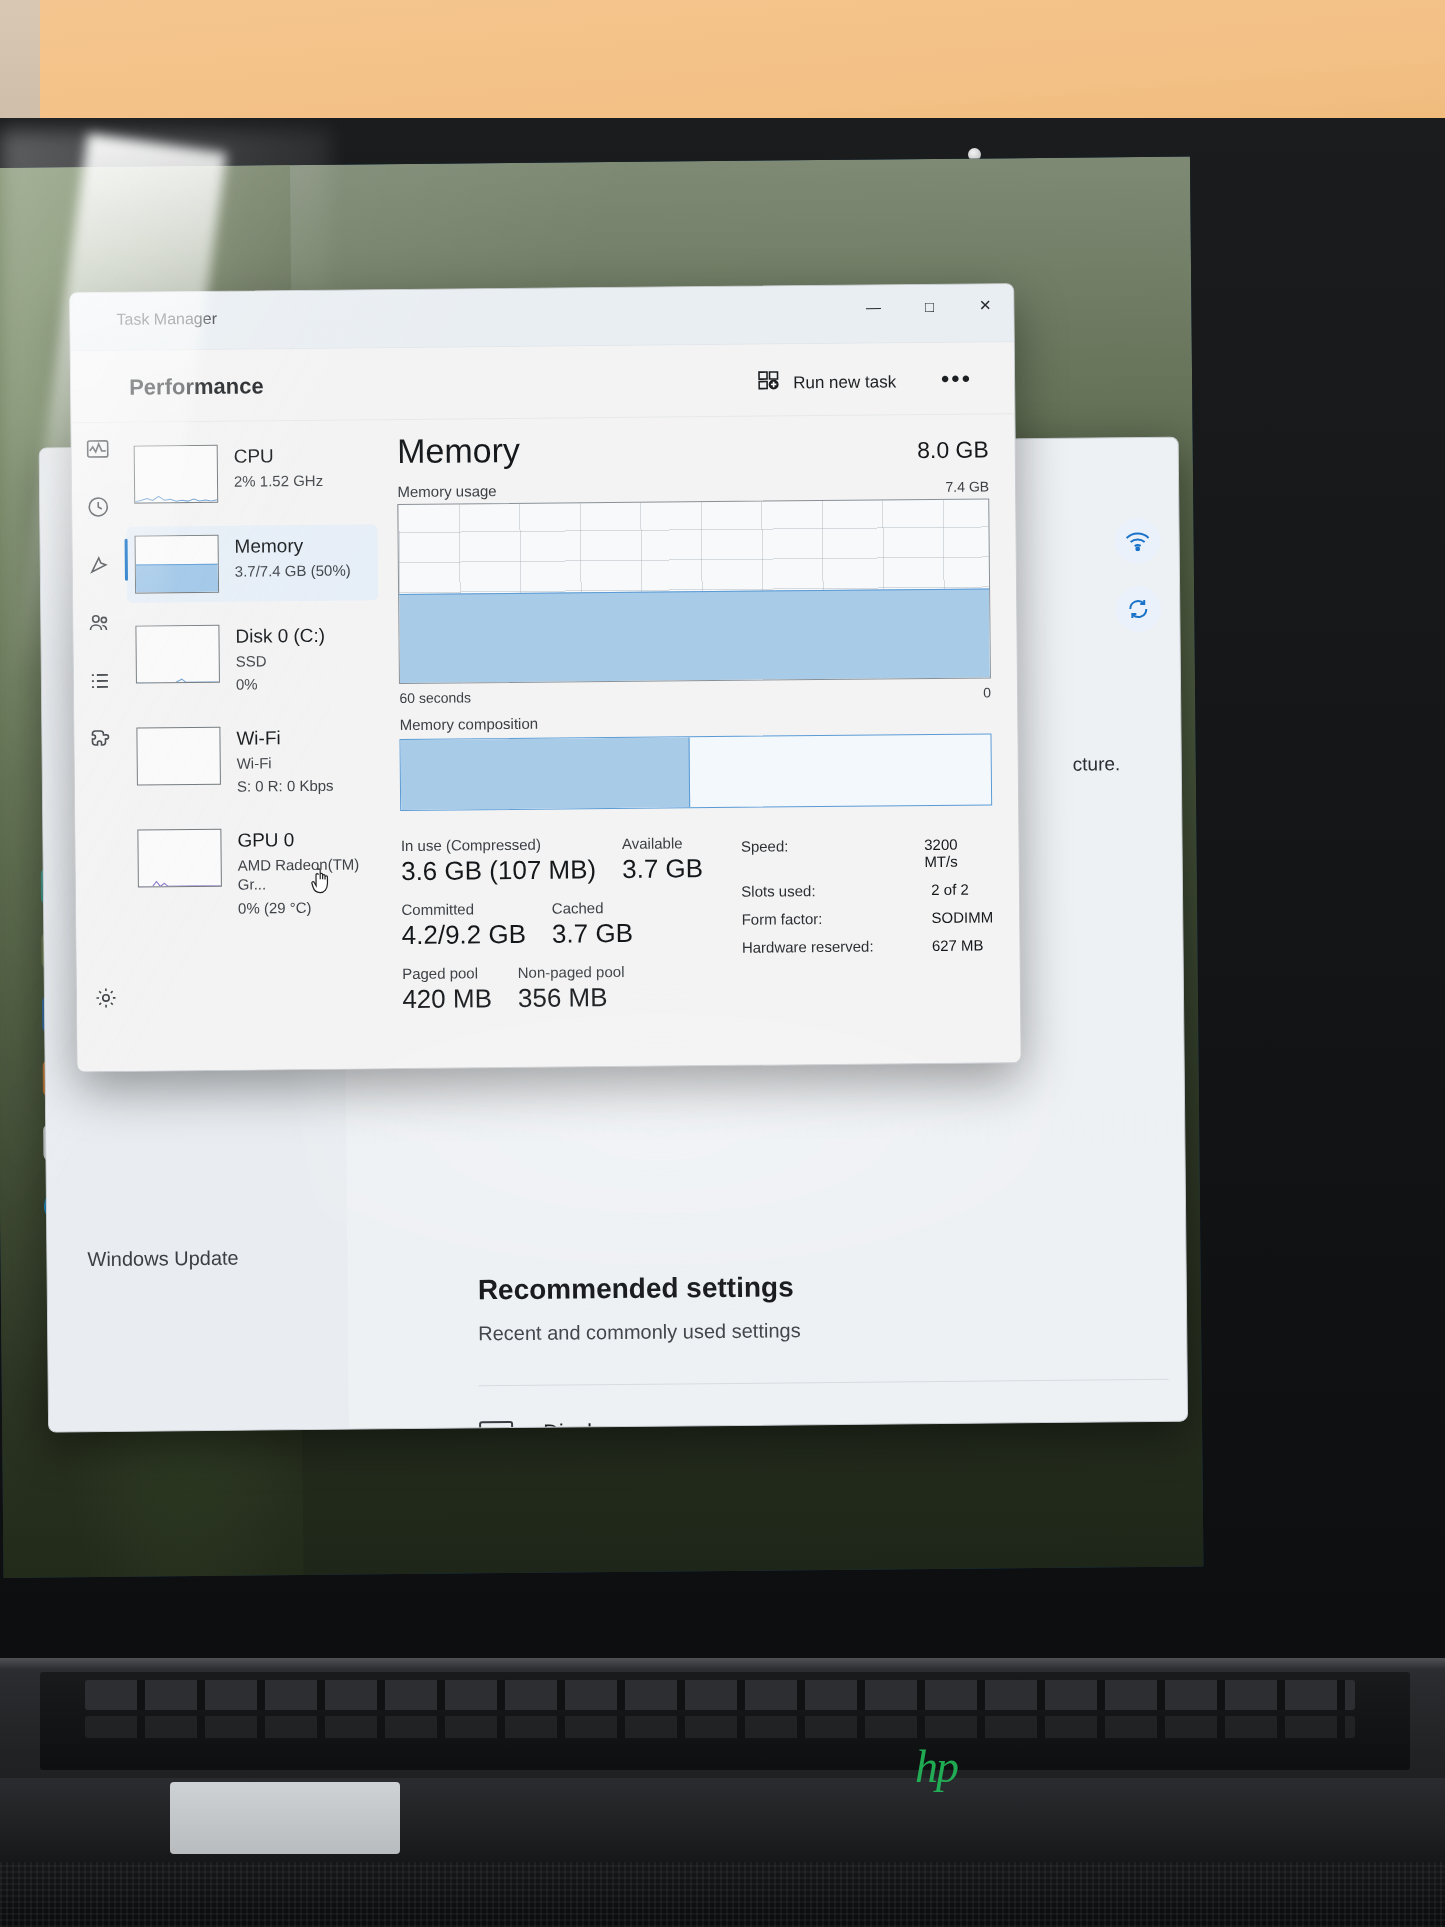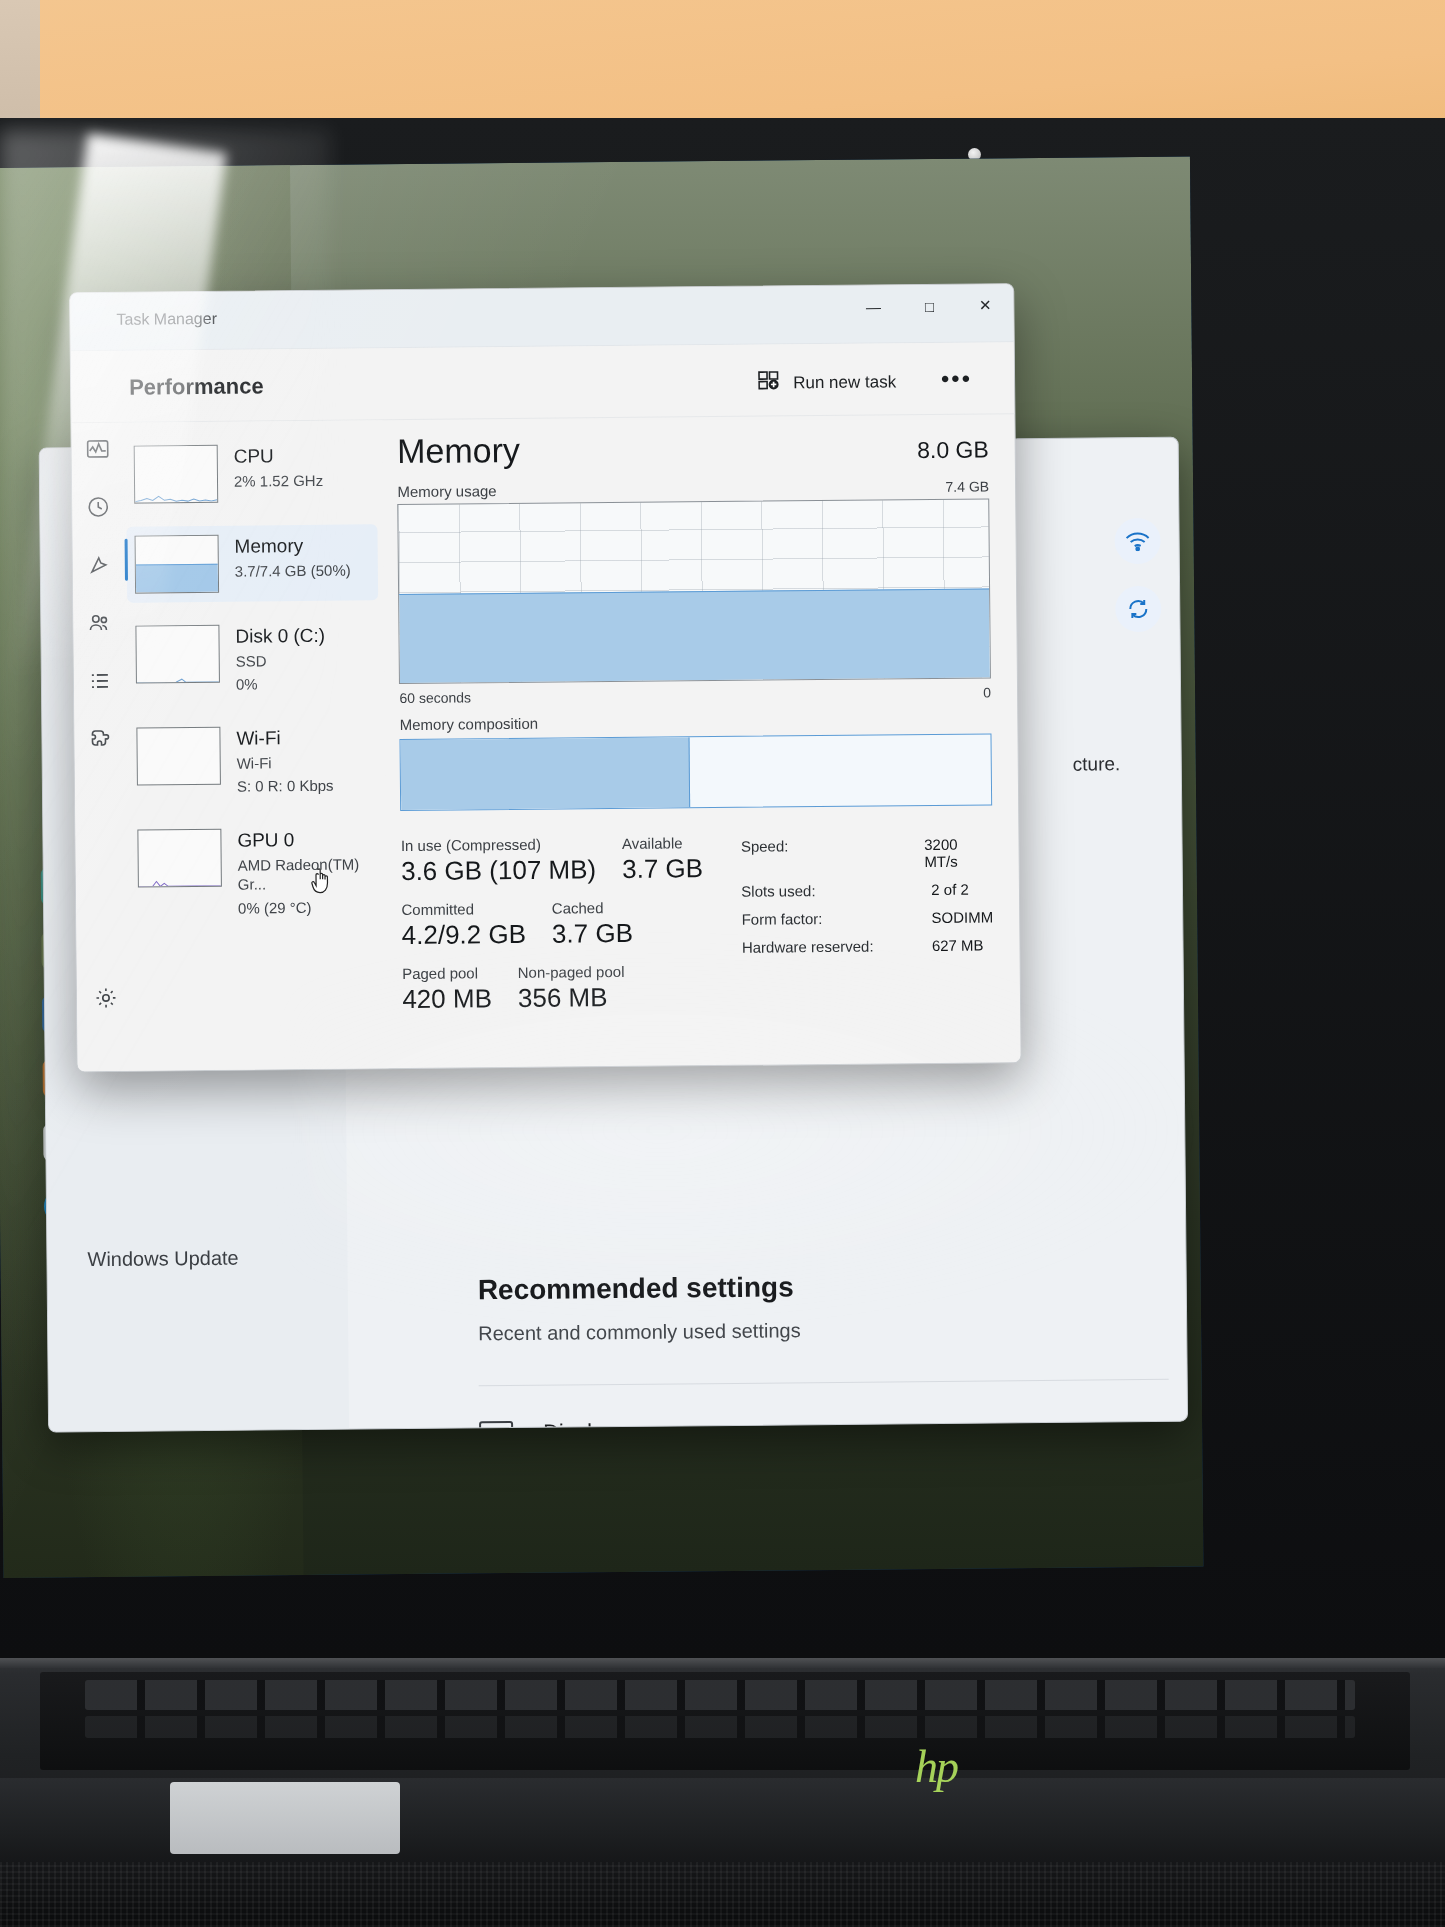--- a/index.html
+++ b/index.html
@@ -62,21 +62,21 @@
   }
   .speaker {
     position: absolute; left: 0; top: 1862px; width: 1445px; height: 65px;
     background:
       repeating-linear-gradient(90deg, rgba(255,255,255,.045) 0 2px, transparent 2px 6px),
       repeating-linear-gradient(0deg, rgba(255,255,255,.04) 0 2px, transparent 2px 6px),
       linear-gradient(180deg,#161719,#0a0b0c);
   }
   .hp-logo {
     position: absolute; left: 915px; top: 1740px;
-    color: #bef264; font-size: 46px; font-style: italic;
+    color: #22c55e; font-size: 46px; font-style: italic;
     font-family: "Liberation Serif", serif; letter-spacing: -2px;
     opacity: .85;
   }
 
   
   .bezel {
     position: absolute; left: 0px; top: 118px; width: 1445px; height: 1540px;
     background: linear-gradient(180deg,#1a1c1e,#0d0e10);
   }
   .webcam {

